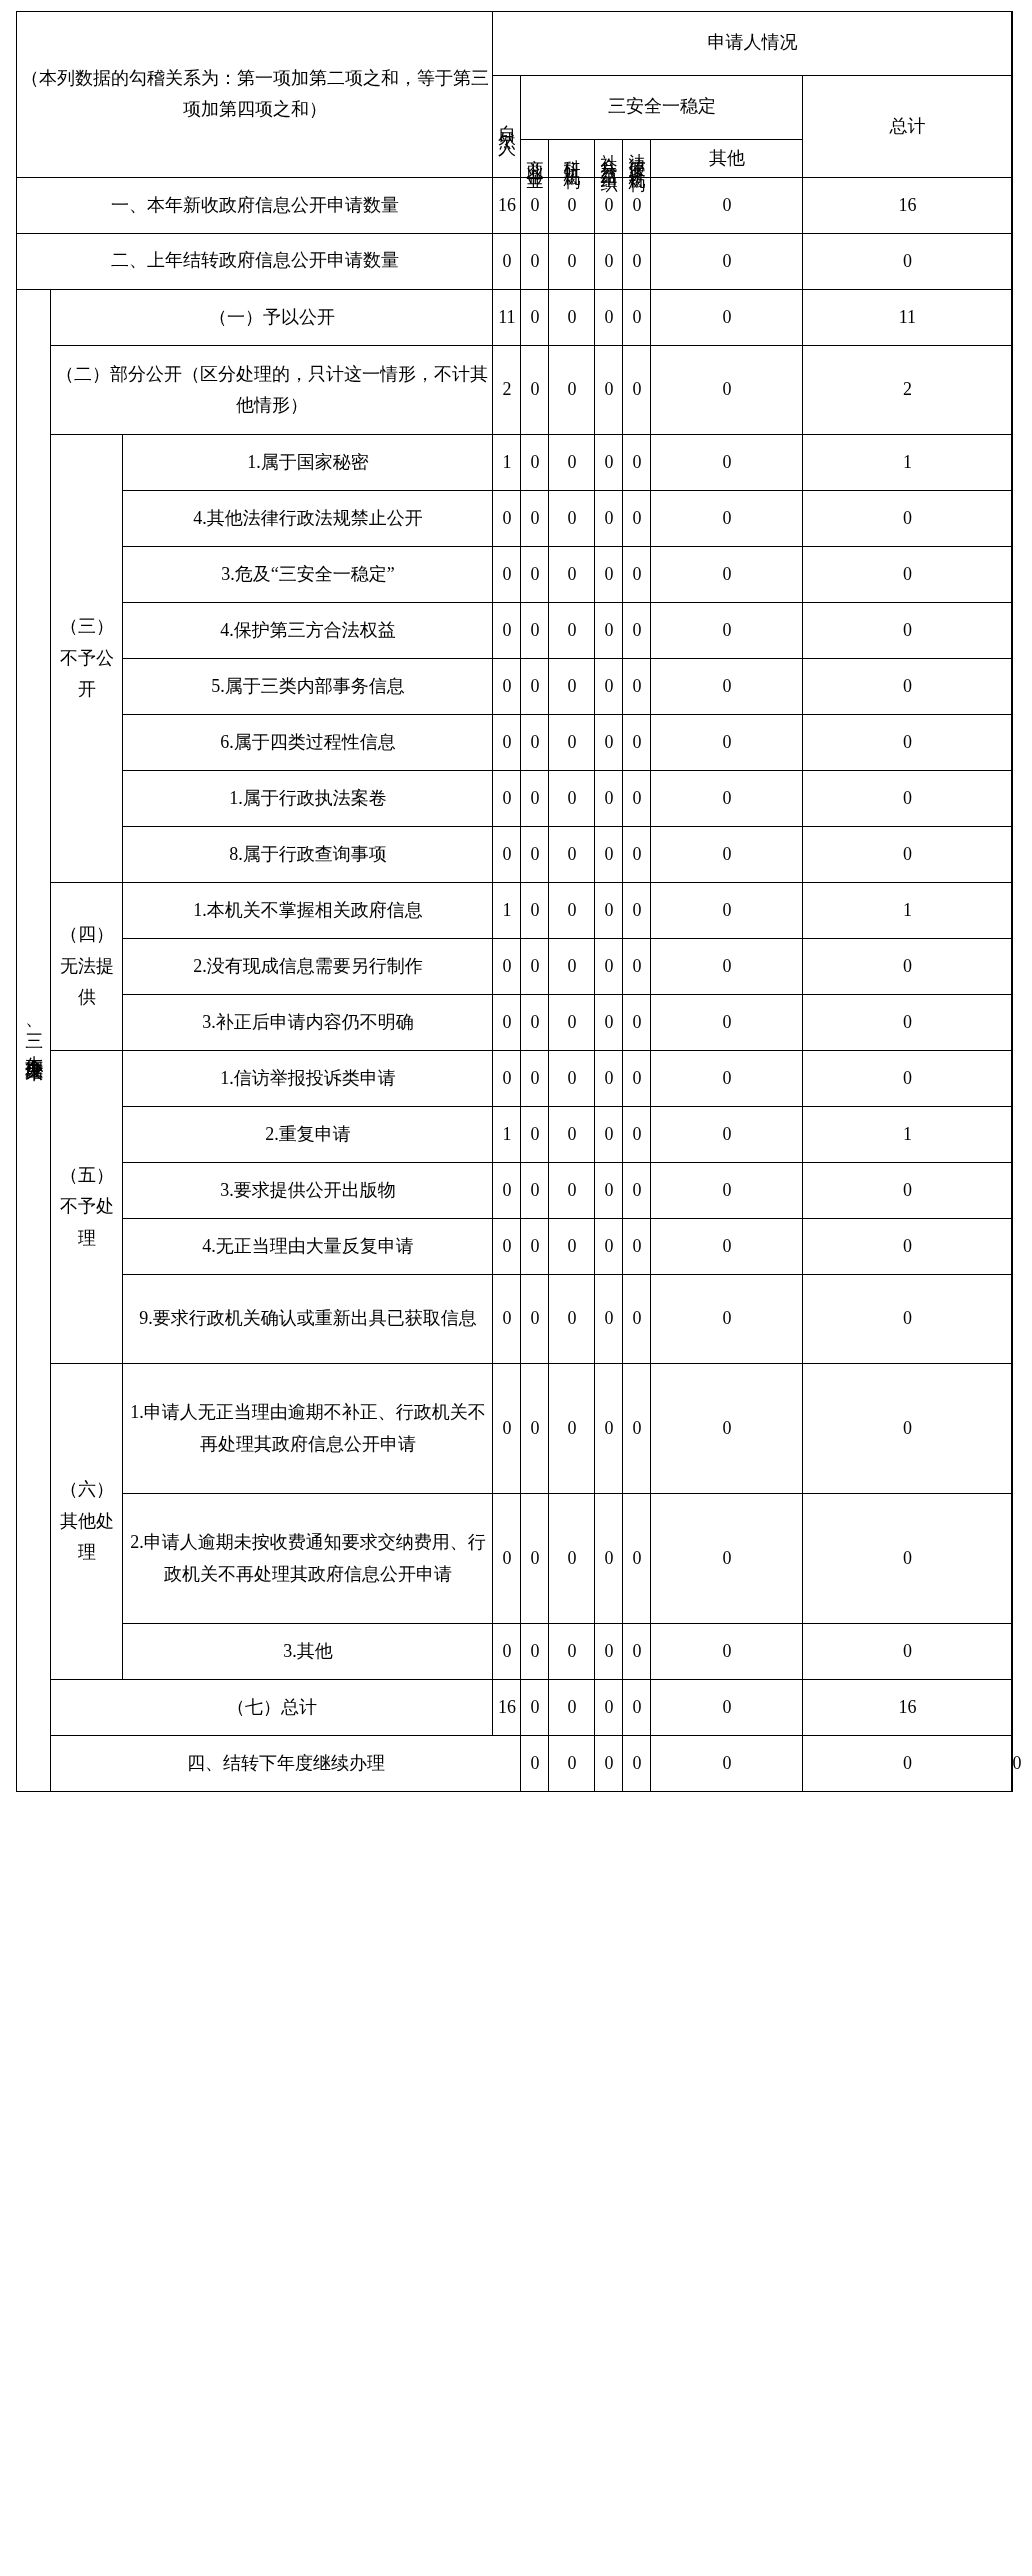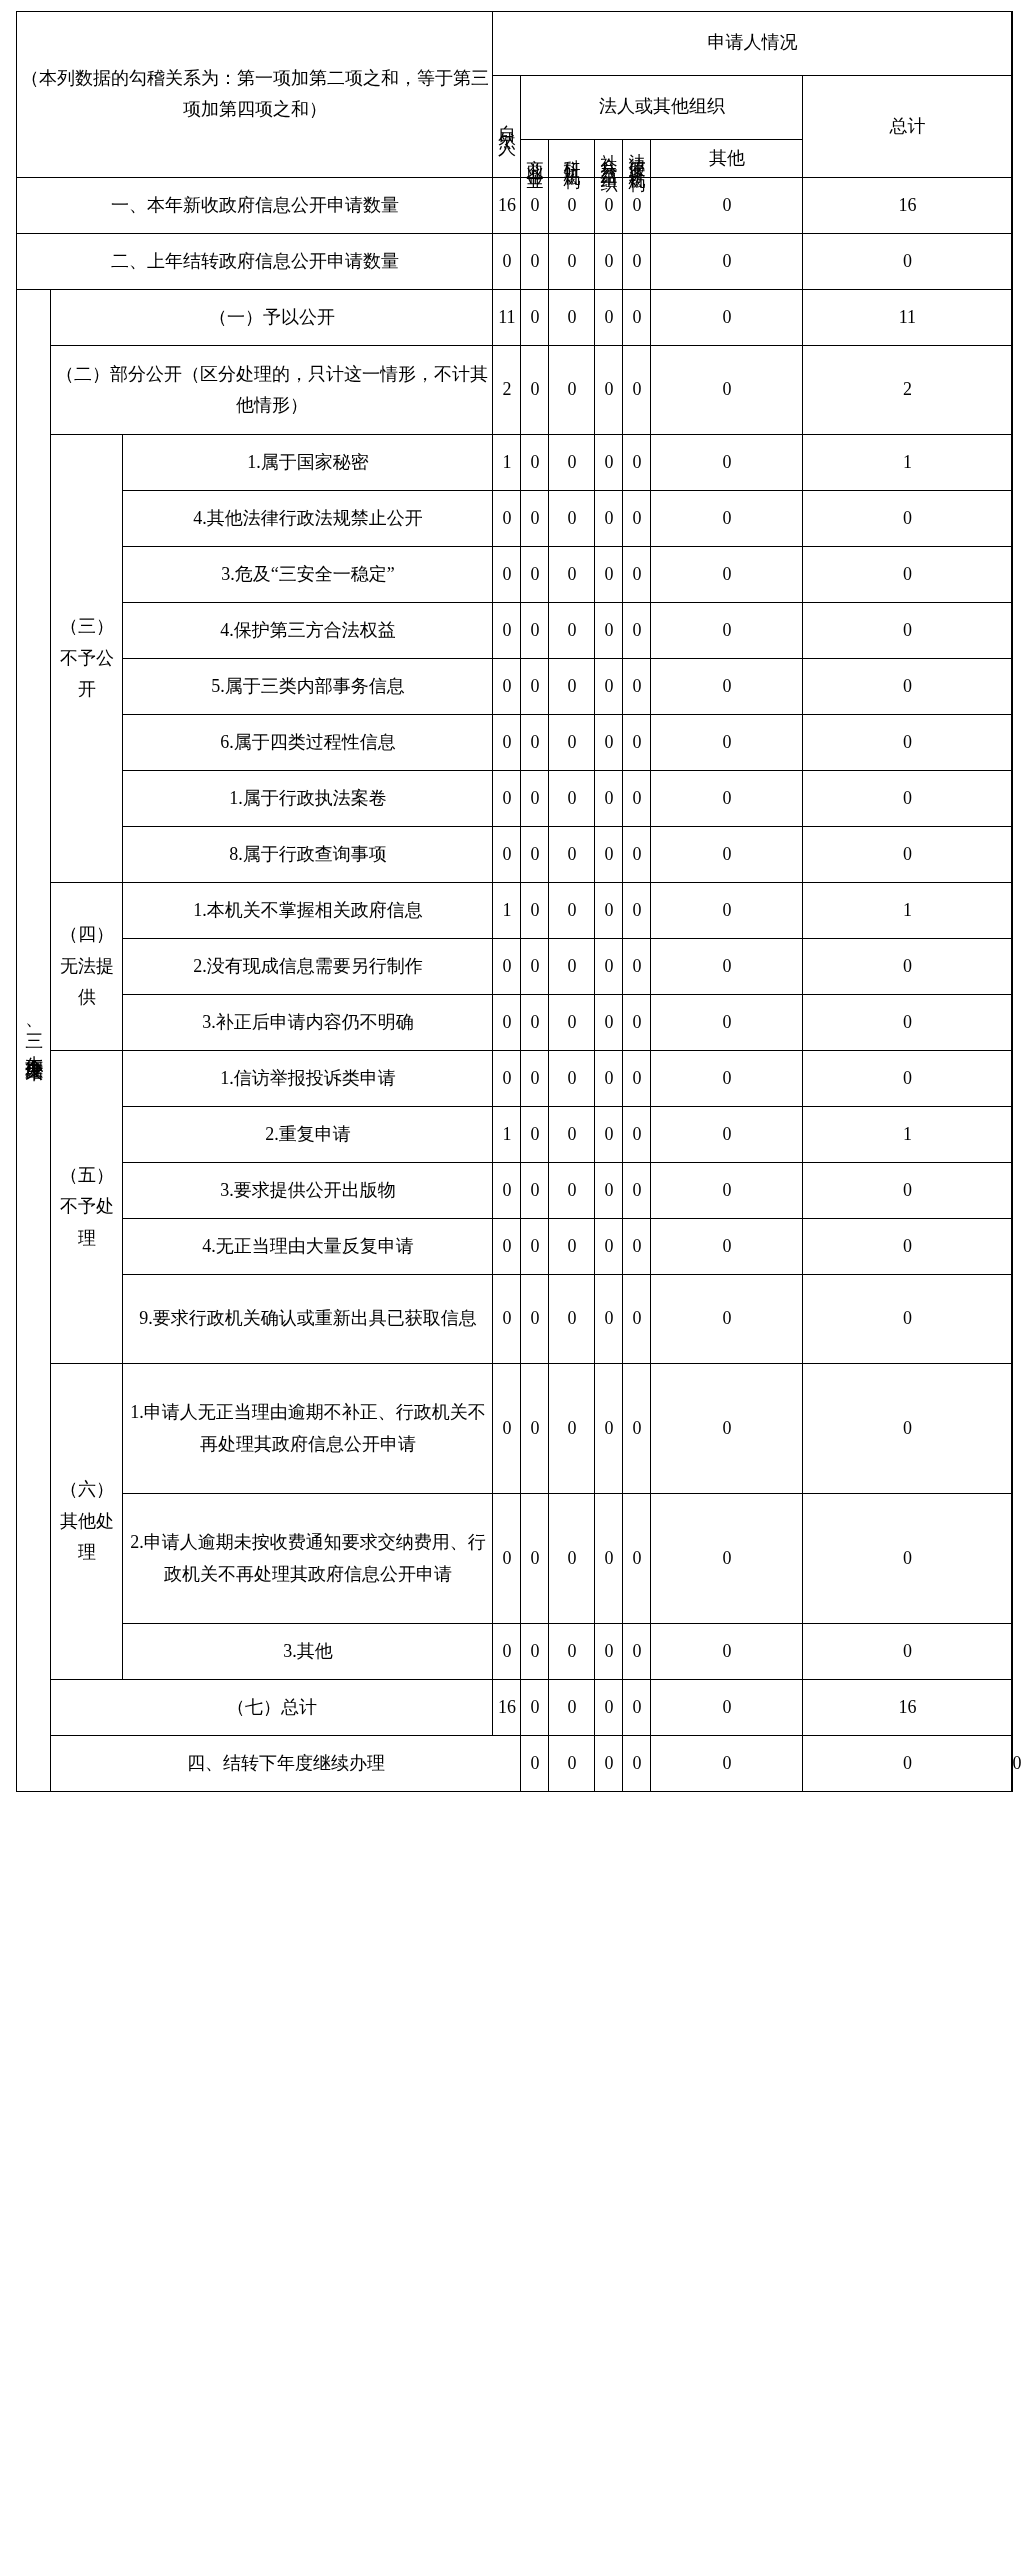--- a/index.html
+++ b/index.html
@@ -94,21 +94,21 @@
   .grp {
     text-align: center;
     font-size: 18px;
     line-height: 1.6;
     padding: 3px 1.5px;
     word-break: break-all;
   }
   .grp-stack { display: block; }
   .num { font-size: 18.7px; }
   .rowh-1 { height: 55px; }
-  .rowh-2 { height: 55px; }
+  .rowh-2 { height: 55px; font-family: Liberation Mono, monospace; }
   .section-left {
     width: 34px;
     text-align: center;
     vertical-align: middle;
   }
   .sec-vert {
     writing-mode: vertical-rl;
     text-orientation: upright;
     font-size: 18px;
     line-height: 1.25;
@@ -143,21 +143,21 @@
     </td>
     <td colspan="7" class="hdr-applicant">
       <span>申请人情况</span>
     </td>
   </tr>
   <tr>
     <td rowspan="2" class="hdr-natural">
       <span class="vert">自然人</span>
     </td>
     <td colspan="5" class="hdr-legal">
-      <span>法人或其他组织</span>
+      <span>三安全一稳定</span>
     </td>
     <td rowspan="2" class="hdr-total">
       <span>总计</span>
     </td>
   </tr>
   <tr>
     <td>
       <span class="vert-narrow">商业企业</span>
     </td>
     <td>

